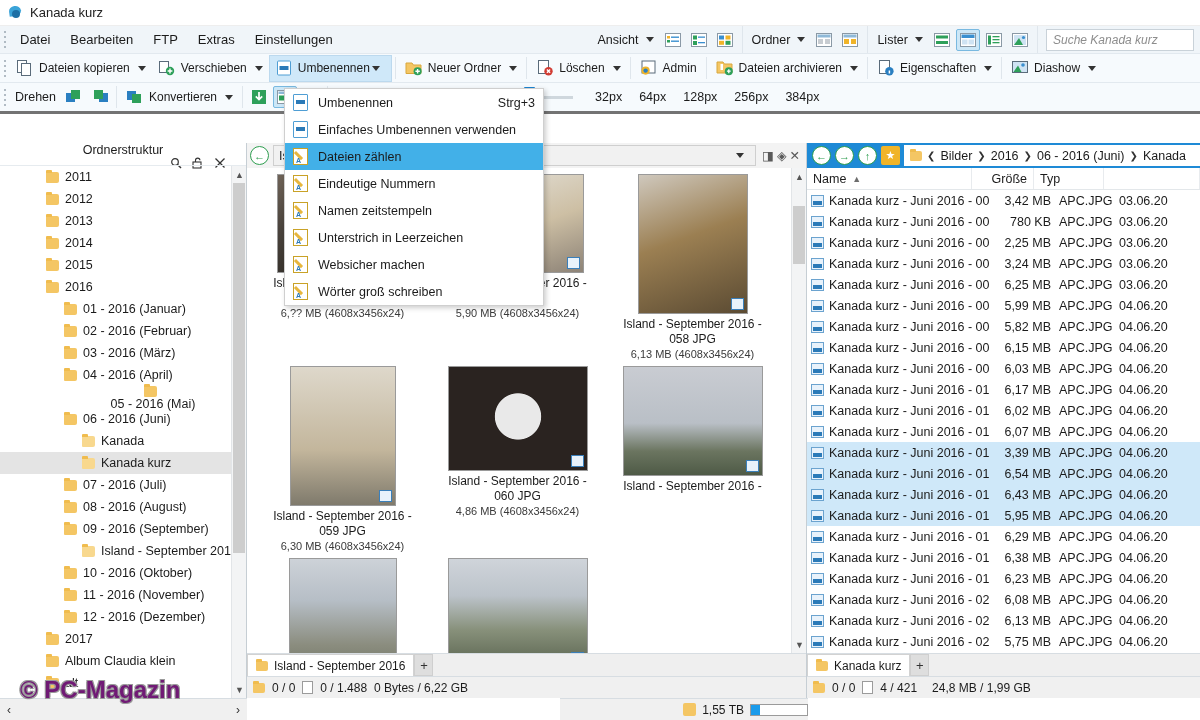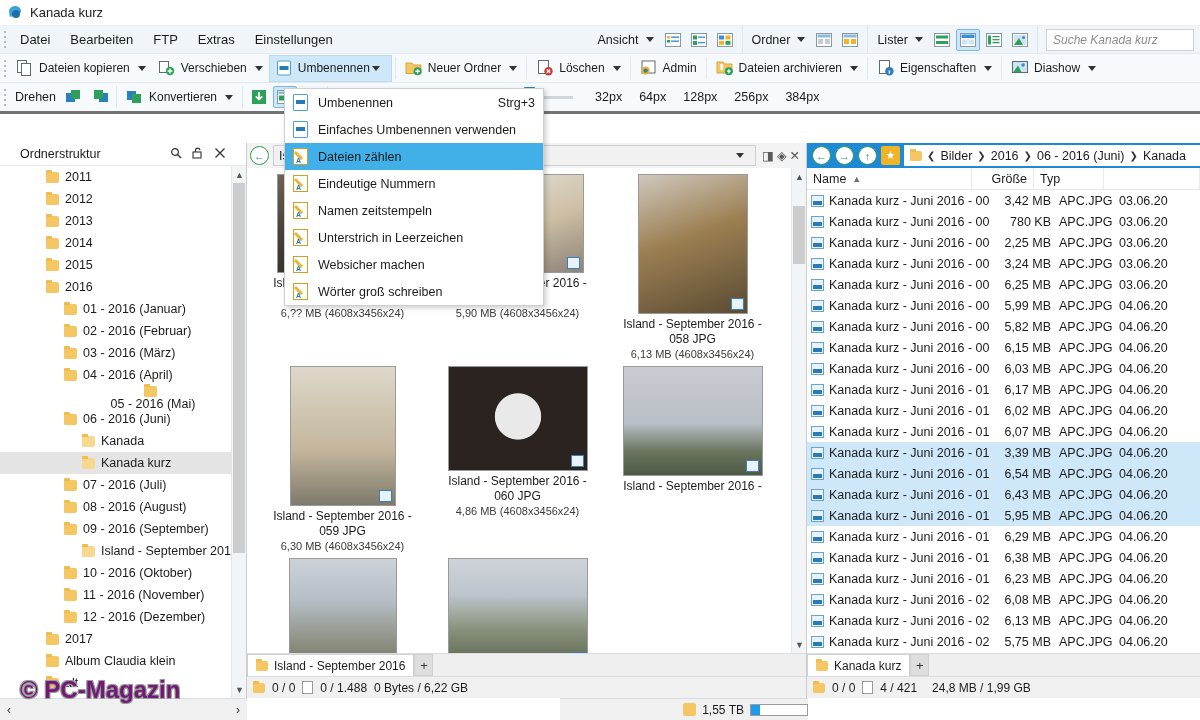--- a/index.html
+++ b/index.html
@@ -72,21 +72,21 @@
       background:#1b84d1; border-radius:1px 1px 4px 4px; }
   .px-labels { display:flex; gap:17px; margin-left:22px; font-size:12.5px; }
 
   
   .main { position:absolute; top:143px; left:0; width:1200px; height:555px; display:flex; }
 
   
   .leftpanel { width:247px; height:100%; display:flex; flex-direction:column;
                border-right:1px solid #c6ced4; background:#fff; }
   .tree-header { height:22px; display:flex; align-items:center; padding:0 20px;
-                 font-size:12.5px; background:#fff; }
+                 font-size:12.5px; background:#fff;flex-direction:column; }
   .tree-header .hdr-icons { margin-left:auto; display:flex; gap:10px; align-items:center; }
   .tree-body { flex:1; position:relative; overflow:hidden; border-top:1px solid #e6ebef; }
   .tree-scroll { position:absolute; right:0; top:0; width:15px; height:100%;
                  background:#f3f4f5; border-left:1px solid #e2e5e8; }
   .tree-scroll .thumb { position:absolute; top:17px; left:1px; width:12px; height:370px;
                         background:#cdcdcd; }
   .tree-scroll .arrU, .tree-scroll .arrD { position:absolute; left:0; width:15px; height:17px;
         display:flex; align-items:center; justify-content:center; font-size:9px; color:#555; }
   .tree-scroll .arrU { top:0; } .tree-scroll .arrD { bottom:0; }
   .tnode { height:22px; display:flex; align-items:center; font-size:12.5px;

